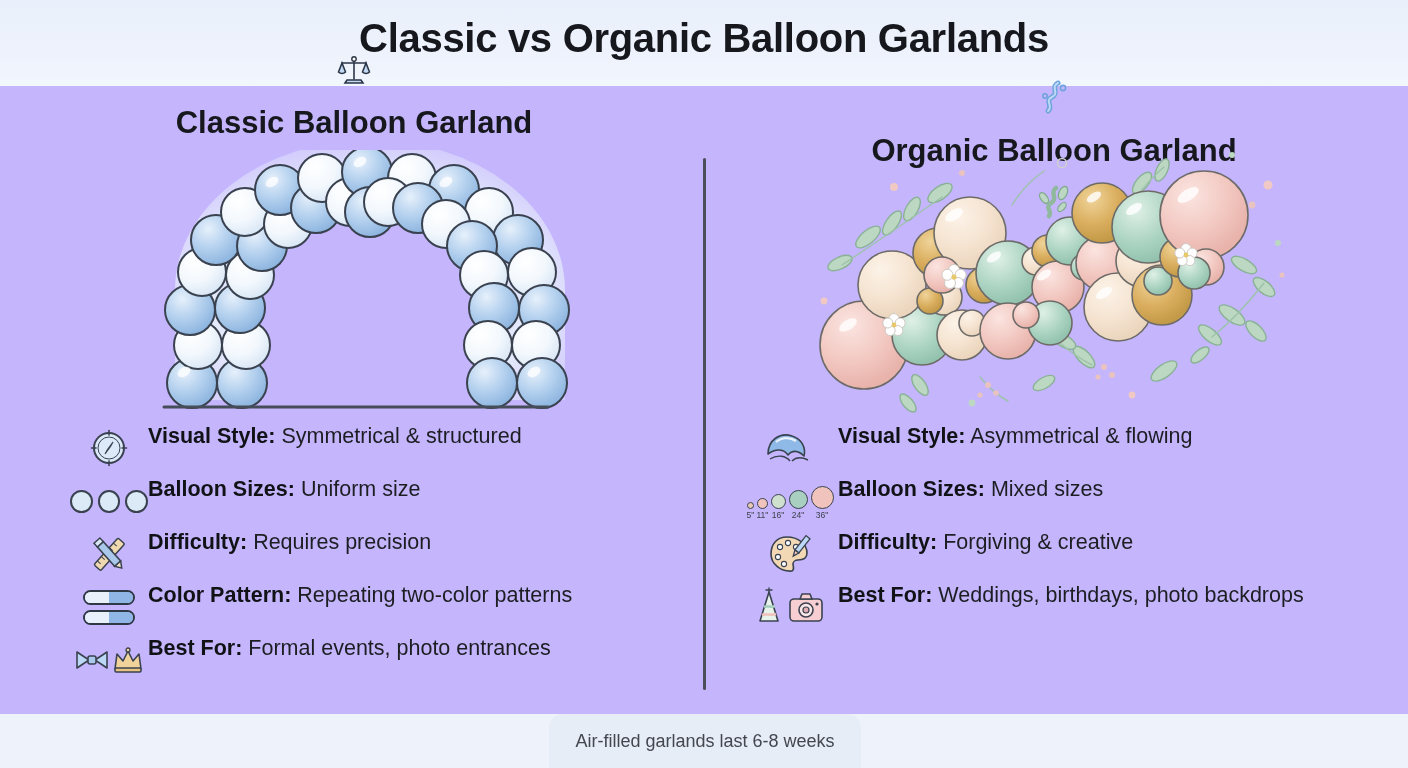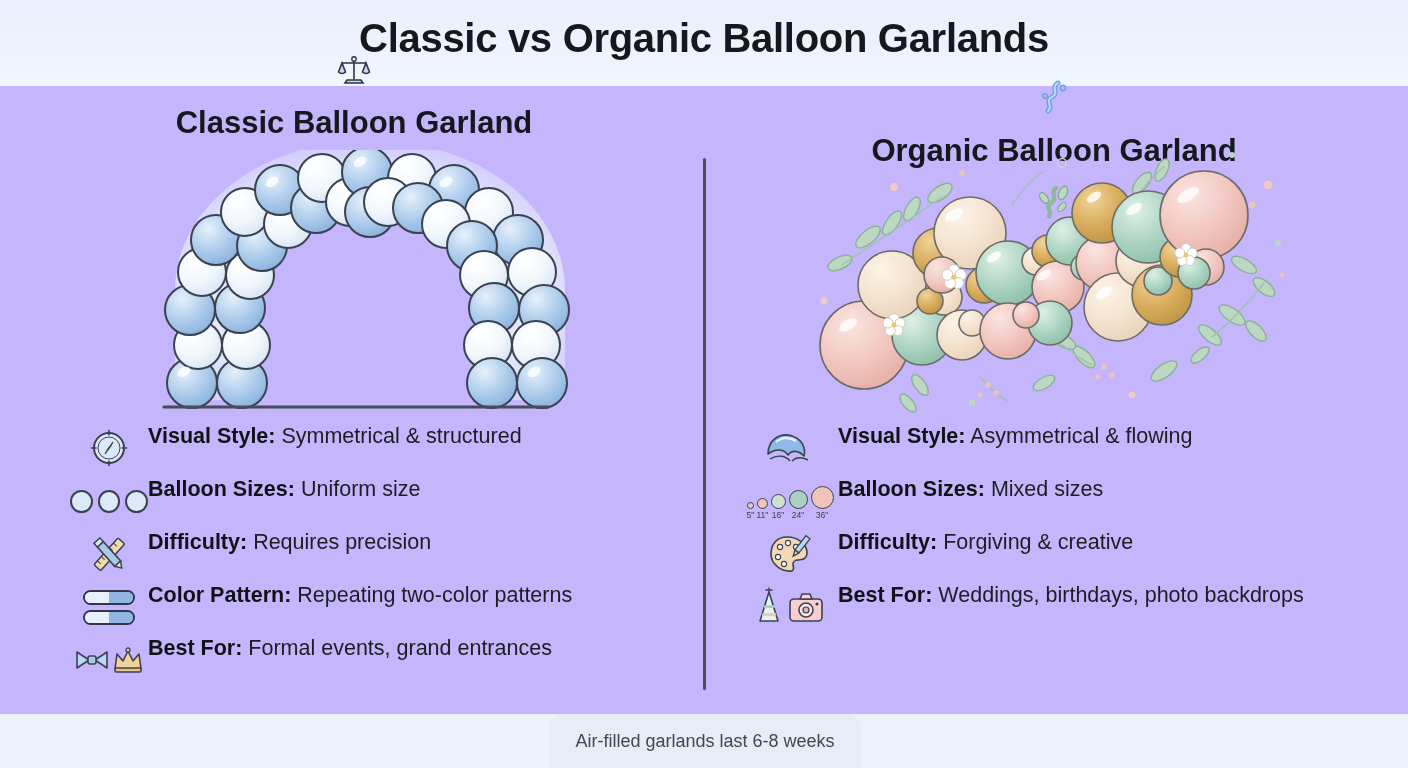--- a/index.html
+++ b/index.html
@@ -452,21 +452,21 @@
           <rect x="13" y="9" width="8" height="8" rx="2" fill="#a9c8ea" stroke="#3a4250" stroke-width="1.6"></rect>
         </svg>
         <svg width="32" height="28" viewBox="0 0 32 28">
           <path d="M3 23 L5 8 L11 15 L16 5 L21 15 L27 8 L29 23 Z" fill="#f0d29a" stroke="#3a4250" stroke-width="1.6" stroke-linejoin="round"></path>
           <rect x="3" y="22" width="26" height="4" rx="1.2" fill="#e8c483" stroke="#3a4250" stroke-width="1.5"></rect>
           <circle cx="16" cy="4" r="2" fill="#f0d29a" stroke="#3a4250" stroke-width="1.3"></circle>
         </svg>
       </div>
       <div class="feature-text">
         <b>Best For:</b> 
-        <span>Formal events, grand entrances</span>
+        <span>Formal events, photo entrances</span>
       </div>
     </div>
   </div>
 
   <div class="feature-list" id="organic-features">
 
     <div class="feature-row">
       <div class="feature-icon">
         <svg width="52" height="40" viewBox="0 0 52 40">
           <path d="M4 26 C4 12 16 4 28 8 C38 11 42 20 40 28 C34 22 28 22 24 27 C20 21 12 20 4 26 Z" fill="#8fb9e6" stroke="#3a4250" stroke-width="1.6" stroke-linejoin="round"></path>

